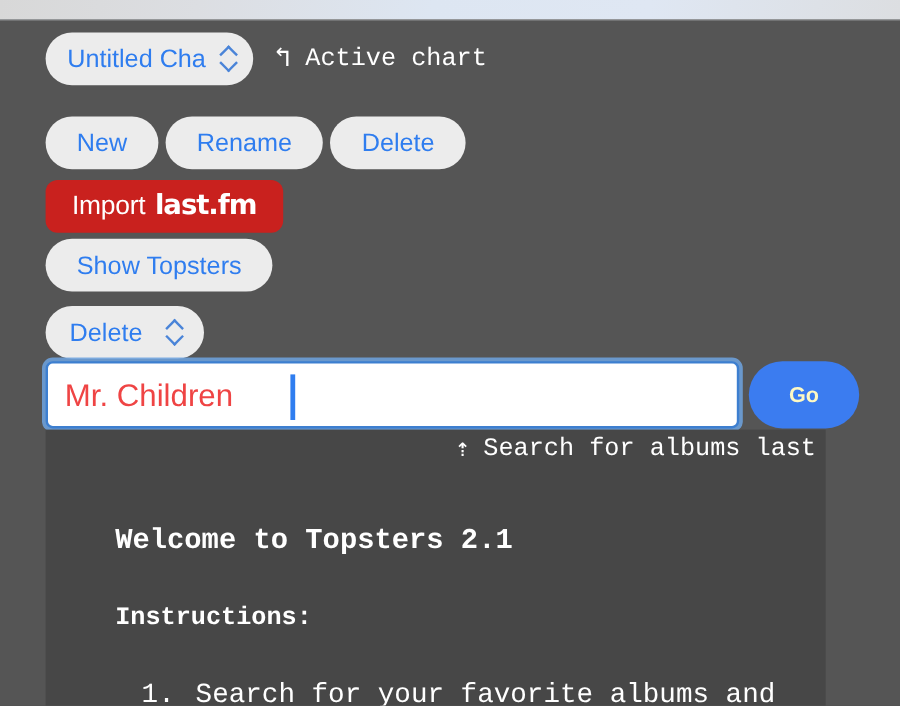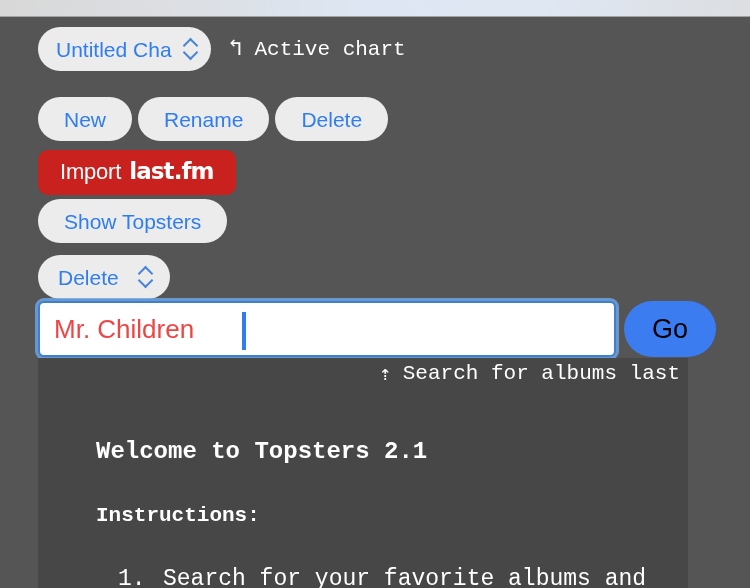--- a/index.html
+++ b/index.html
@@ -192,24 +192,24 @@
     height: 38px;
     background: #2f7def;
   }
   #go-button {
     margin-left: 8px;
     width: 92px;
     height: 56px;
     border: none;
     border-radius: 999px;
     background: #3b7cf0;
-    color: #000000;
-    font-family: "Liberation Sans", sans-serif;
-    font-size: 27px;
-    font-weight: 400;
+    color: #fef9c3;
+    font-family: "Liberation Sans", sans-serif;
+    font-size: 18px;
+    font-weight: 700;
     cursor: pointer;
     line-height: 1;
   }
 
   
   #instruction-panel {
     position: absolute;
     top: 340px; left: 38px;
     width: 650px;
     height: 248px;

